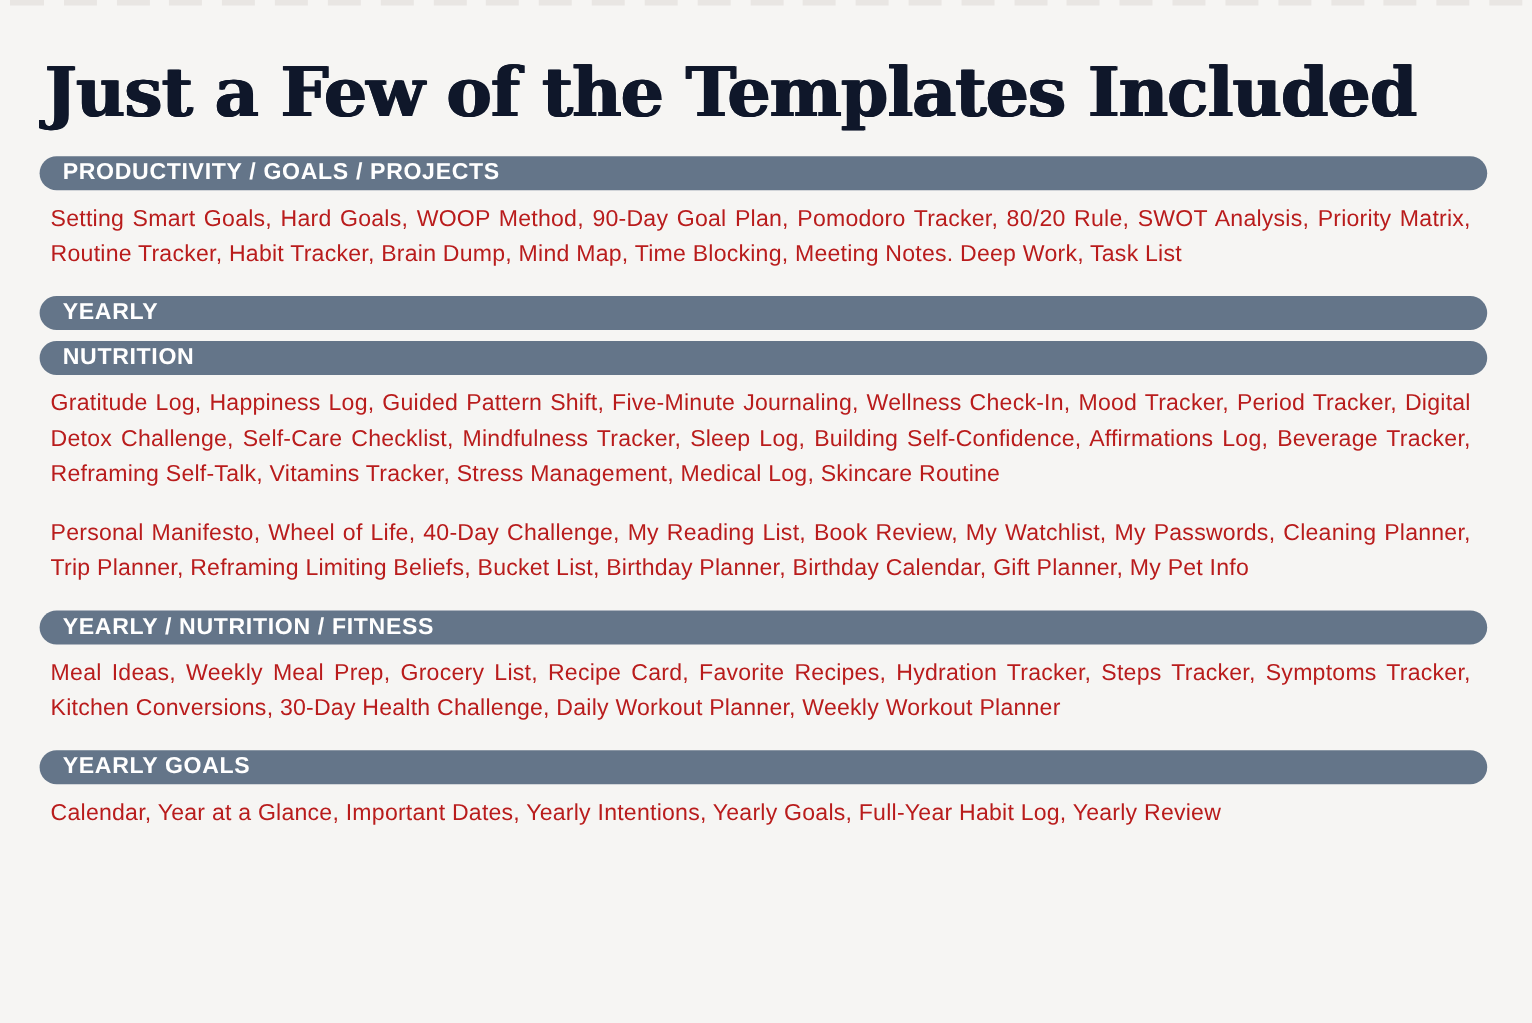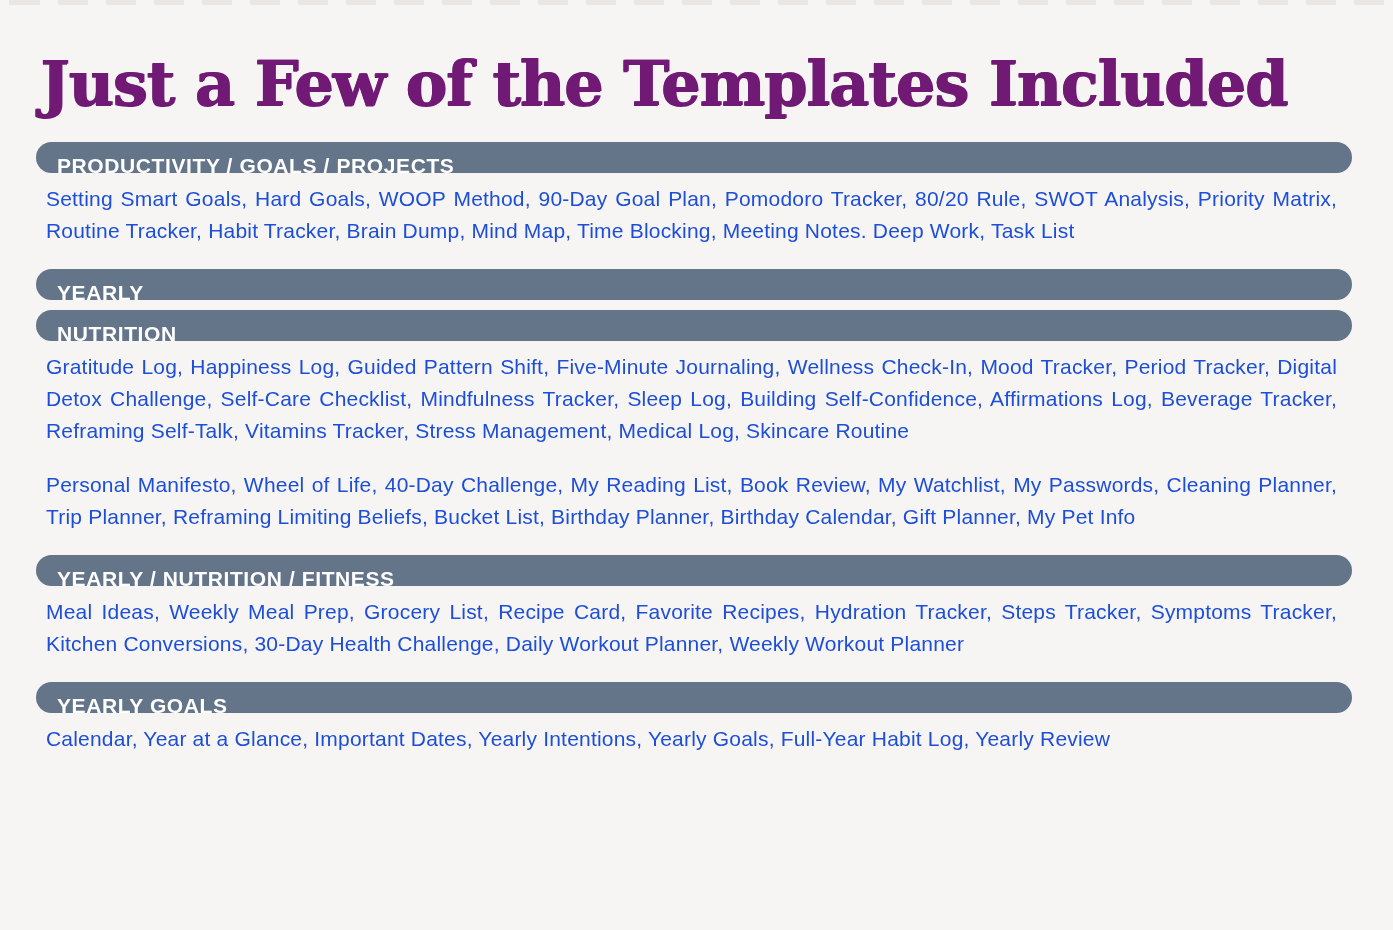--- a/index.html
+++ b/index.html
@@ -17,49 +17,50 @@
   .top-dashes {
     height: 5px;
     background-image: repeating-linear-gradient(to right, #e9e6e3 0 30px, rgba(0,0,0,0) 30px 48px);
     background-position: 10px 0;
   }
   .page-title {
     font-family: "DejaVu Serif", serif;
     font-weight: 900;
     font-size: 62px;
     letter-spacing: -1px;
-    color: #701a75;
+    color: #0f172a;
     margin: 44px 40px 24px 40px;
     line-height: 1.12;
     text-shadow: 1.3px 0 0 currentColor, 0 0.6px 0 currentColor;
     white-space: nowrap;
   }
   .section-pill {
     background: #647589;
     border-radius: 17px;
     height: 31px;
     margin: 0 41px 10px 36px;
     display: flex;
+    align-items: center;
     padding: 14px 21px;
     box-sizing: border-box;
   }
   .section-pill-label {
     color: #ffffff;
     font-size: 21px;
     font-weight: 700;
     letter-spacing: 0.6px;
     line-height: 1;
     transform: translateY(-1px);
   }
   .section-text {
     margin: 0 56px 22px 46px;
     font-size: 21px;
     line-height: 32px;
     letter-spacing: 0.2px;
-    color: #1d4ed8;
+    color: #b91c1c;
     text-align: justify;
   }
 </style>
 </head>
 <body>
 
 <div class="top-dashes"></div>
 
 <h1 class="page-title">Just a Few of the Templates Included</h1>
 

